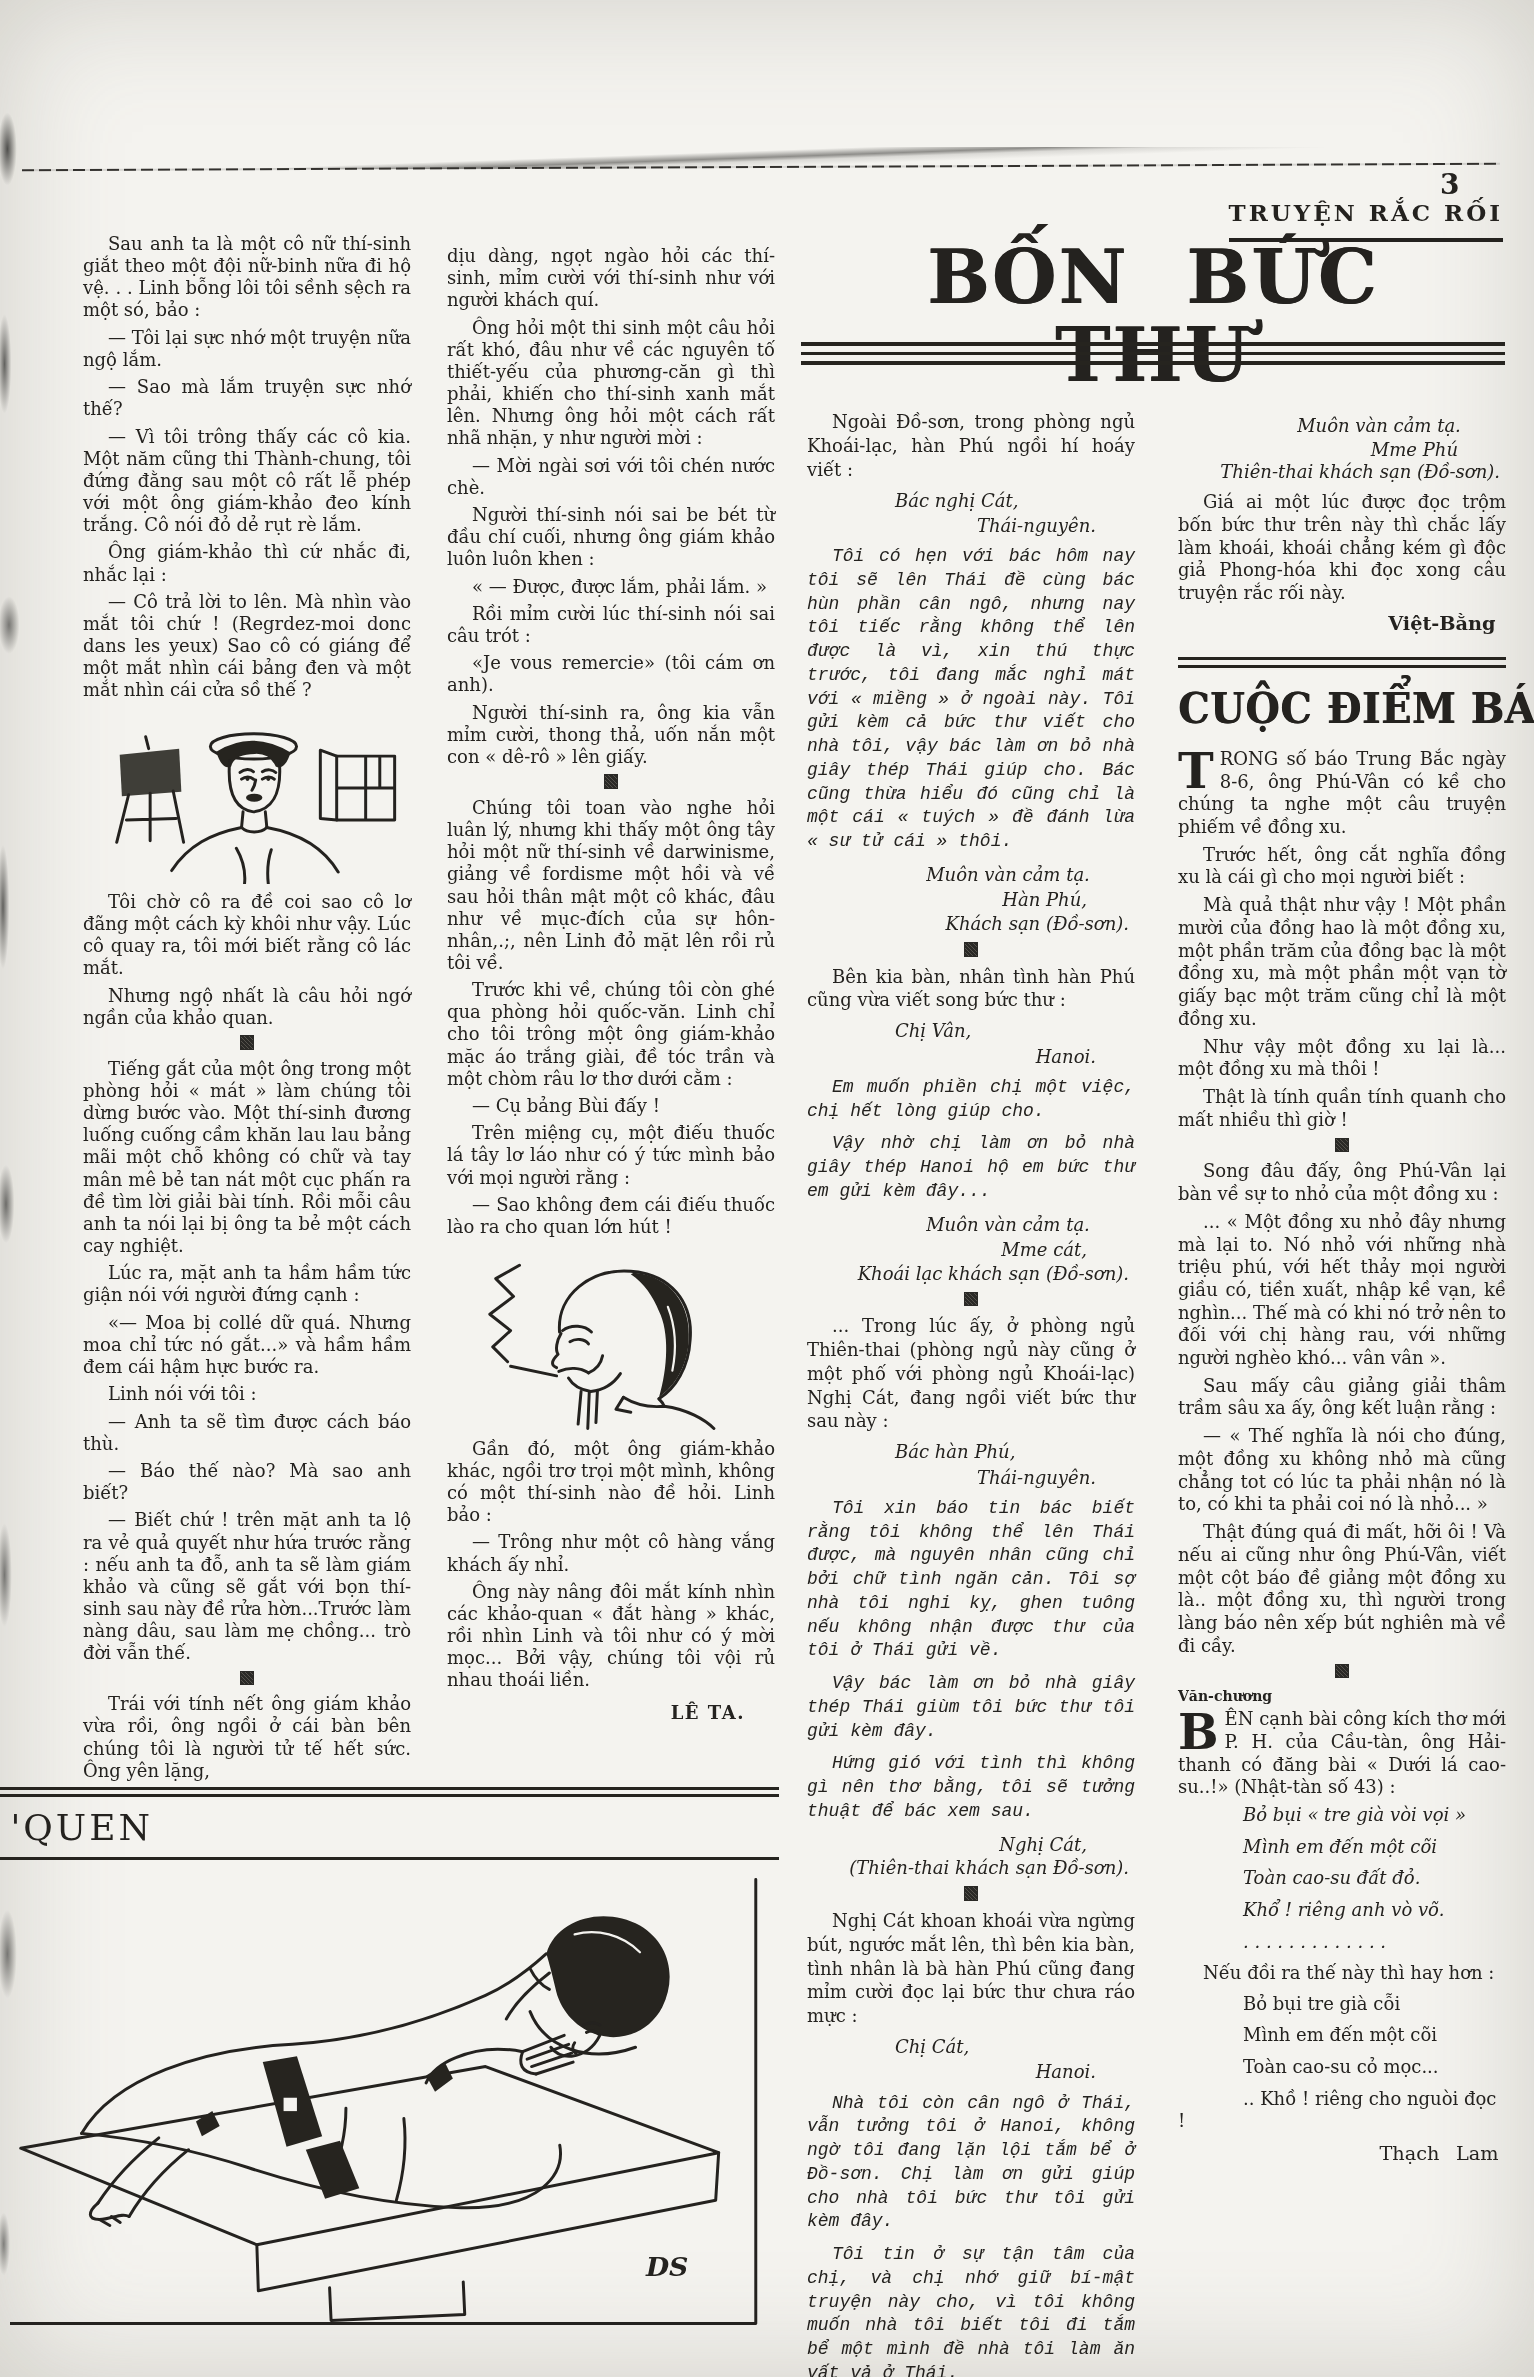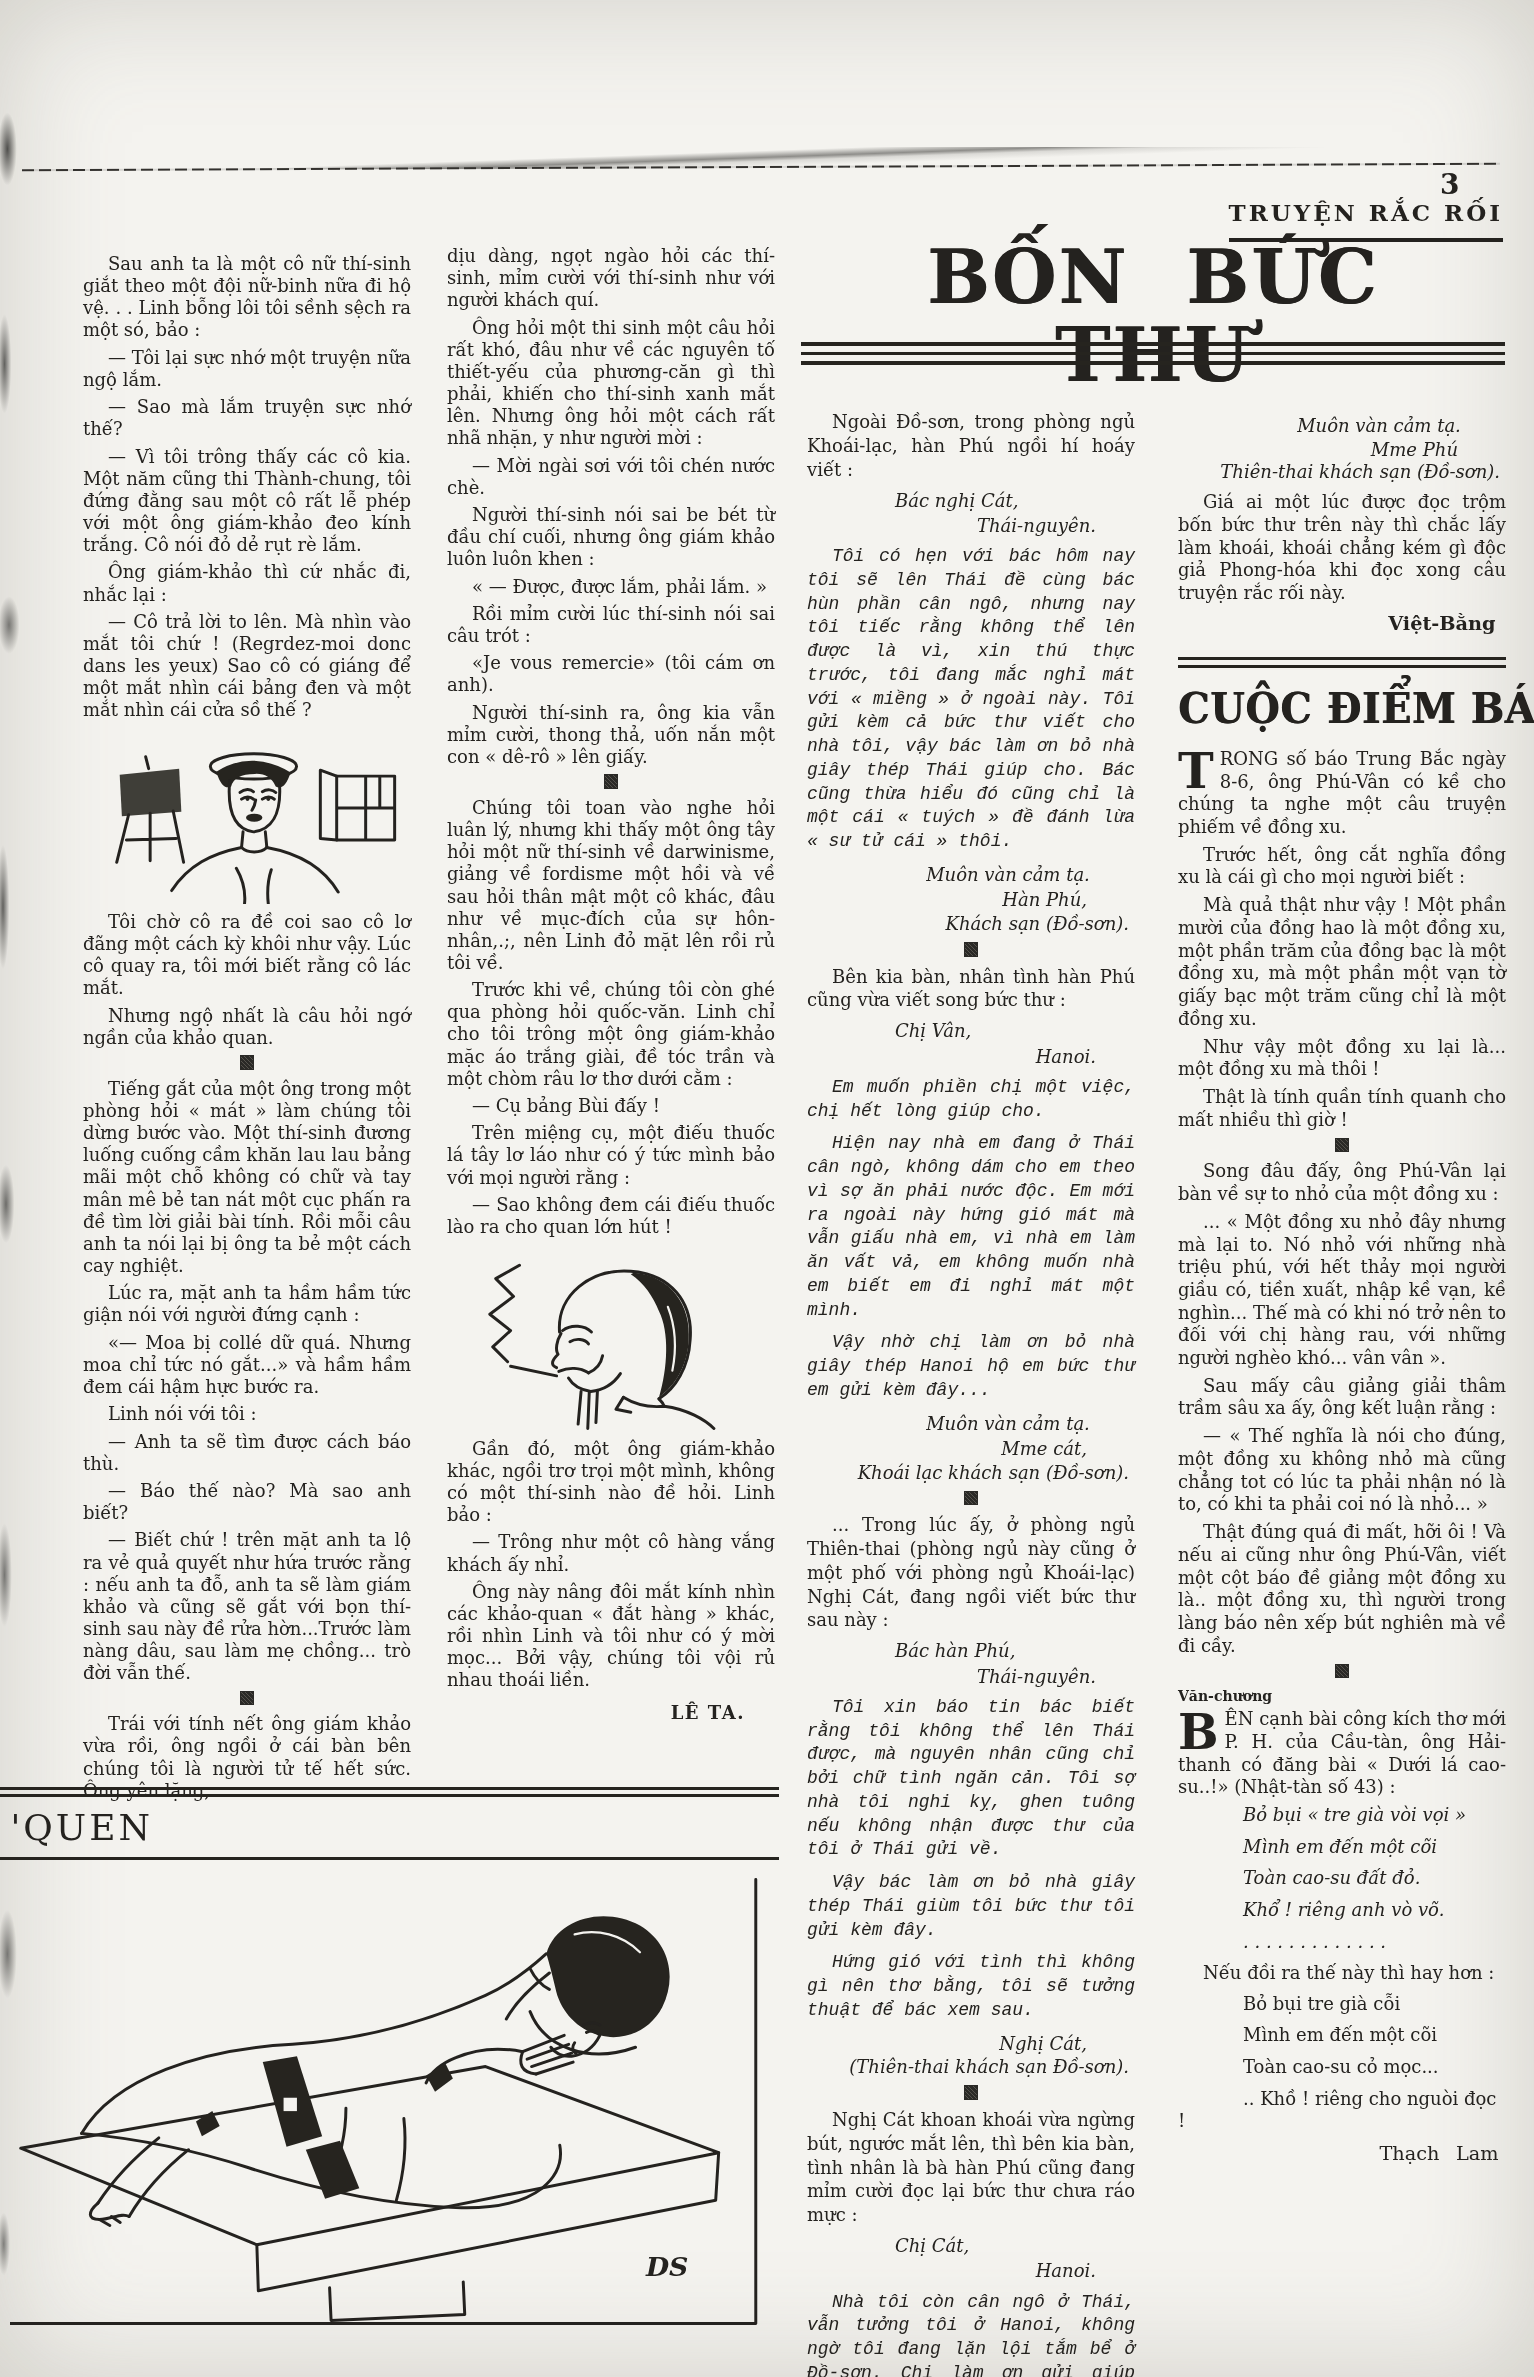--- a/index.html
+++ b/index.html
@@ -28,21 +28,21 @@
   .kicker-wrap{position:absolute;left:802px;top:199px;width:701px;text-align:right;}
   .kicker{display:inline-block;font-size:23px;font-weight:bold;letter-spacing:3px;
     border-bottom:4.5px solid #24221f;padding-bottom:12px;}
   .headline{position:absolute;left:801px;top:239px;width:704px;text-align:center;
     font-size:74px;font-weight:bold;letter-spacing:2.2px;word-spacing:30px;line-height:1.05;
     text-shadow:0.7px 0 currentColor;}
   .headrules{position:absolute;left:801px;top:336px;width:704px;}
   .headrules div{height:3.7px;background:#26241f;margin:6px 0;}
   
   .col{position:absolute;width:328px;font-size:18px;line-height:1.23;text-align:justify;}
-  #col1{left:83px;top:253px;}
+  #col1{left:83px;top:233px;}
   #col2{left:447px;top:245px;}
   #col3{left:807px;top:407px;line-height:1.32;}
   #col4{left:1178px;top:413px;line-height:1.26;}
   .para{margin:0 0 5.2px;text-indent:25px;}
   .noindent{text-indent:0;}
   .orn{width:12.6px;height:12.6px;margin:7.4px auto 9px;background:
     repeating-linear-gradient(45deg,#2a2926 0 2.2px,#55524c 2.2px 3px);
     outline:1.5px solid #2a2926;}
   .illus{display:block;margin:4.5px auto 7.4px;}
   .sig-right{text-align:right;font-weight:bold;letter-spacing:1.5px;padding-right:30px;margin:10.4px 0 0;}
@@ -186,21 +186,20 @@
     <p class="place">Thái-nguyên.</p>
     <p class="lbody">Tôi có hẹn với bác hôm nay tôi sẽ lên Thái đề cùng bác hùn phần cân ngô, nhưng nay tôi tiếc rằng không thể lên được là vì, xin thú thực trước, tôi đang mắc nghỉ mát với « miềng » ở ngoài này. Tôi gửi kèm cả bức thư viết cho nhà tôi, vậy bác làm ơn bỏ nhà giây thép Thái giúp cho. Bác cũng thừa hiểu đó cũng chỉ là một cái « tuých » đề đánh lừa « sư tử cái » thôi.</p>
     <p class="lclose">Muôn vàn cảm tạ.</p>
     <p class="lsig">Hàn Phú,</p>
     <p class="lsig2">Khách sạn (Đồ-sơn).</p>
     <div class="orn"></div>
     <p class="intro">Bên kia bàn, nhân tình hàn Phú cũng vừa viết song bức thư :</p>
     <p class="salut">Chị Vân,</p>
     <p class="place">Hanoi.</p>
     <p class="lbody">Em muốn phiền chị một việc, chị hết lòng giúp cho.</p>
-    <p class="lbody">Hiện nay nhà em đang ở Thái cân ngò, không dám cho em theo vì sợ ăn phải nước độc. Em mới ra ngoài này hứng gió mát mà vẫn giấu nhà em, vì nhà em làm ăn vất vả, em không muốn nhà em biết em đi nghỉ mát một mình.</p>
     <p class="lbody">Vậy nhờ chị làm ơn bỏ nhà giây thép Hanoi hộ em bức thư em gửi kèm đây...</p>
     <p class="lclose">Muôn vàn cảm tạ.</p>
     <p class="lsig">Mme cát,</p>
     <p class="lsig2">Khoái lạc khách sạn (Đồ-sơn).</p>
     <div class="orn"></div>
     <p class="intro">... Trong lúc ấy, ở phòng ngủ Thiên-thai (phòng ngủ này cũng ở một phố với phòng ngủ Khoái-lạc) Nghị Cát, đang ngồi viết bức thư sau này :</p>
     <p class="salut">Bác hàn Phú,</p>
     <p class="place">Thái-nguyên.</p>
     <p class="lbody">Tôi xin báo tin bác biết rằng tôi không thể lên Thái được, mà nguyên nhân cũng chỉ bởi chữ tình ngăn cản. Tôi sợ nhà tôi nghi kỵ, ghen tuông nếu không nhận được thư của tôi ở Thái gửi về.</p>
     <p class="lbody">Vậy bác làm ơn bỏ nhà giây thép Thái giùm tôi bức thư tôi gửi kèm đây.</p>

